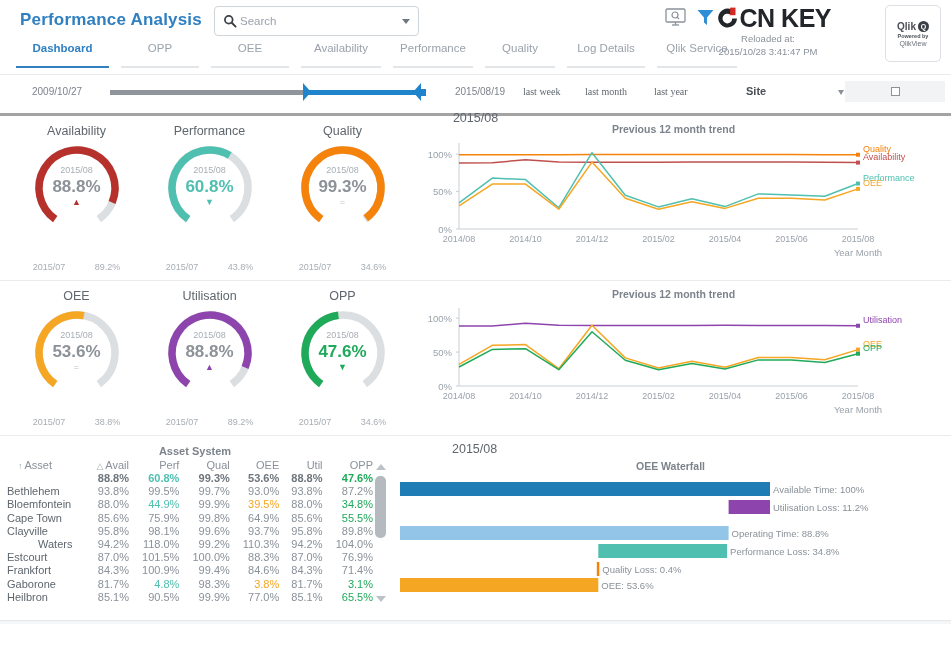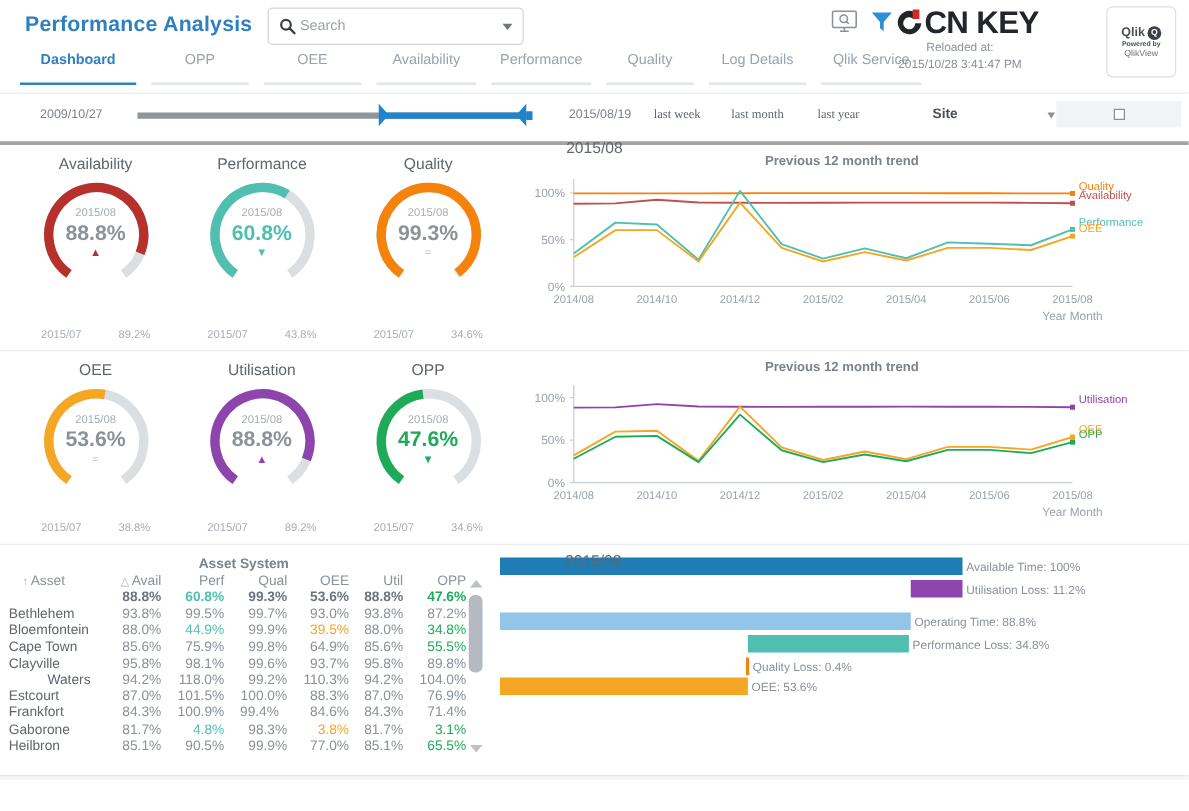--- a/index.html
+++ b/index.html
@@ -477,21 +477,21 @@
               <td style="color: rgb(138, 145, 153);">101.5%</td>
               <td style="color: rgb(138, 145, 153);">100.0%</td>
               <td style="color: rgb(138, 145, 153);">88.3%</td>
               <td style="color: rgb(138, 145, 153);">87.0%</td>
               <td style="color: rgb(138, 145, 153);">76.9%</td>
             </tr>
             <tr>
               <td class="c0">Frankfort</td>
               <td style="color: rgb(138, 145, 153);">84.3%</td>
               <td style="color: rgb(138, 145, 153);">100.9%</td>
-              <td style="color: rgb(138, 145, 153); text-align: center;">99.4%</td>
+              <td style="color: rgb(138, 145, 153);">99.4%</td>
               <td style="color: rgb(138, 145, 153);">84.6%</td>
               <td style="color: rgb(138, 145, 153);">84.3%</td>
               <td style="color: rgb(138, 145, 153);">71.4%</td>
             </tr>
             <tr>
               <td class="c0">Gaborone</td>
               <td style="color: rgb(138, 145, 153);">81.7%</td>
               <td style="color: rgb(79, 192, 176);">4.8%</td>
               <td style="color: rgb(138, 145, 153);">98.3%</td>
               <td style="color: rgb(245, 166, 35);">3.8%</td>
@@ -511,20 +511,21 @@
       </table>
       <div class="tbl-scroll">
         <div class="sb-up"></div>
         <div class="sb-thumb"></div>
         <div class="sb-down"></div>
       </div>
     </div>
 
     <div class="wf-wrap">
       <div class="wf-period">2015/08</div>
+      <div class="wf-title">OEE Waterfall</div>
       <div id="waterfall"><svg width="555" height="130">
             <rect x="10.0" y="10" width="370.0" height="14" fill="#1f7cb4"></rect>
             <text x="383.0" y="21" font-size="9.5" fill="#8a9199" font-family="&quot;Liberation Sans&quot;, sans-serif">Available Time: 100%</text>
             <rect x="338.6" y="28" width="41.4" height="14" fill="#8e44ad"></rect>
             <text x="383.0" y="39" font-size="9.5" fill="#8a9199" font-family="&quot;Liberation Sans&quot;, sans-serif">Utilisation Loss: 11.2%</text>
             <rect x="10.0" y="54" width="328.6" height="14" fill="#92c5e8"></rect>
             <text x="341.6" y="65" font-size="9.5" fill="#8a9199" font-family="&quot;Liberation Sans&quot;, sans-serif">Operating Time: 88.8%</text>
             <rect x="208.3" y="72" width="128.8" height="14" fill="#4fc0b0"></rect>
             <text x="340.1" y="83" font-size="9.5" fill="#8a9199" font-family="&quot;Liberation Sans&quot;, sans-serif">Performance Loss: 34.8%</text>
             <rect x="206.8" y="90" width="2.5" height="14" fill="#f5820b"></rect>

